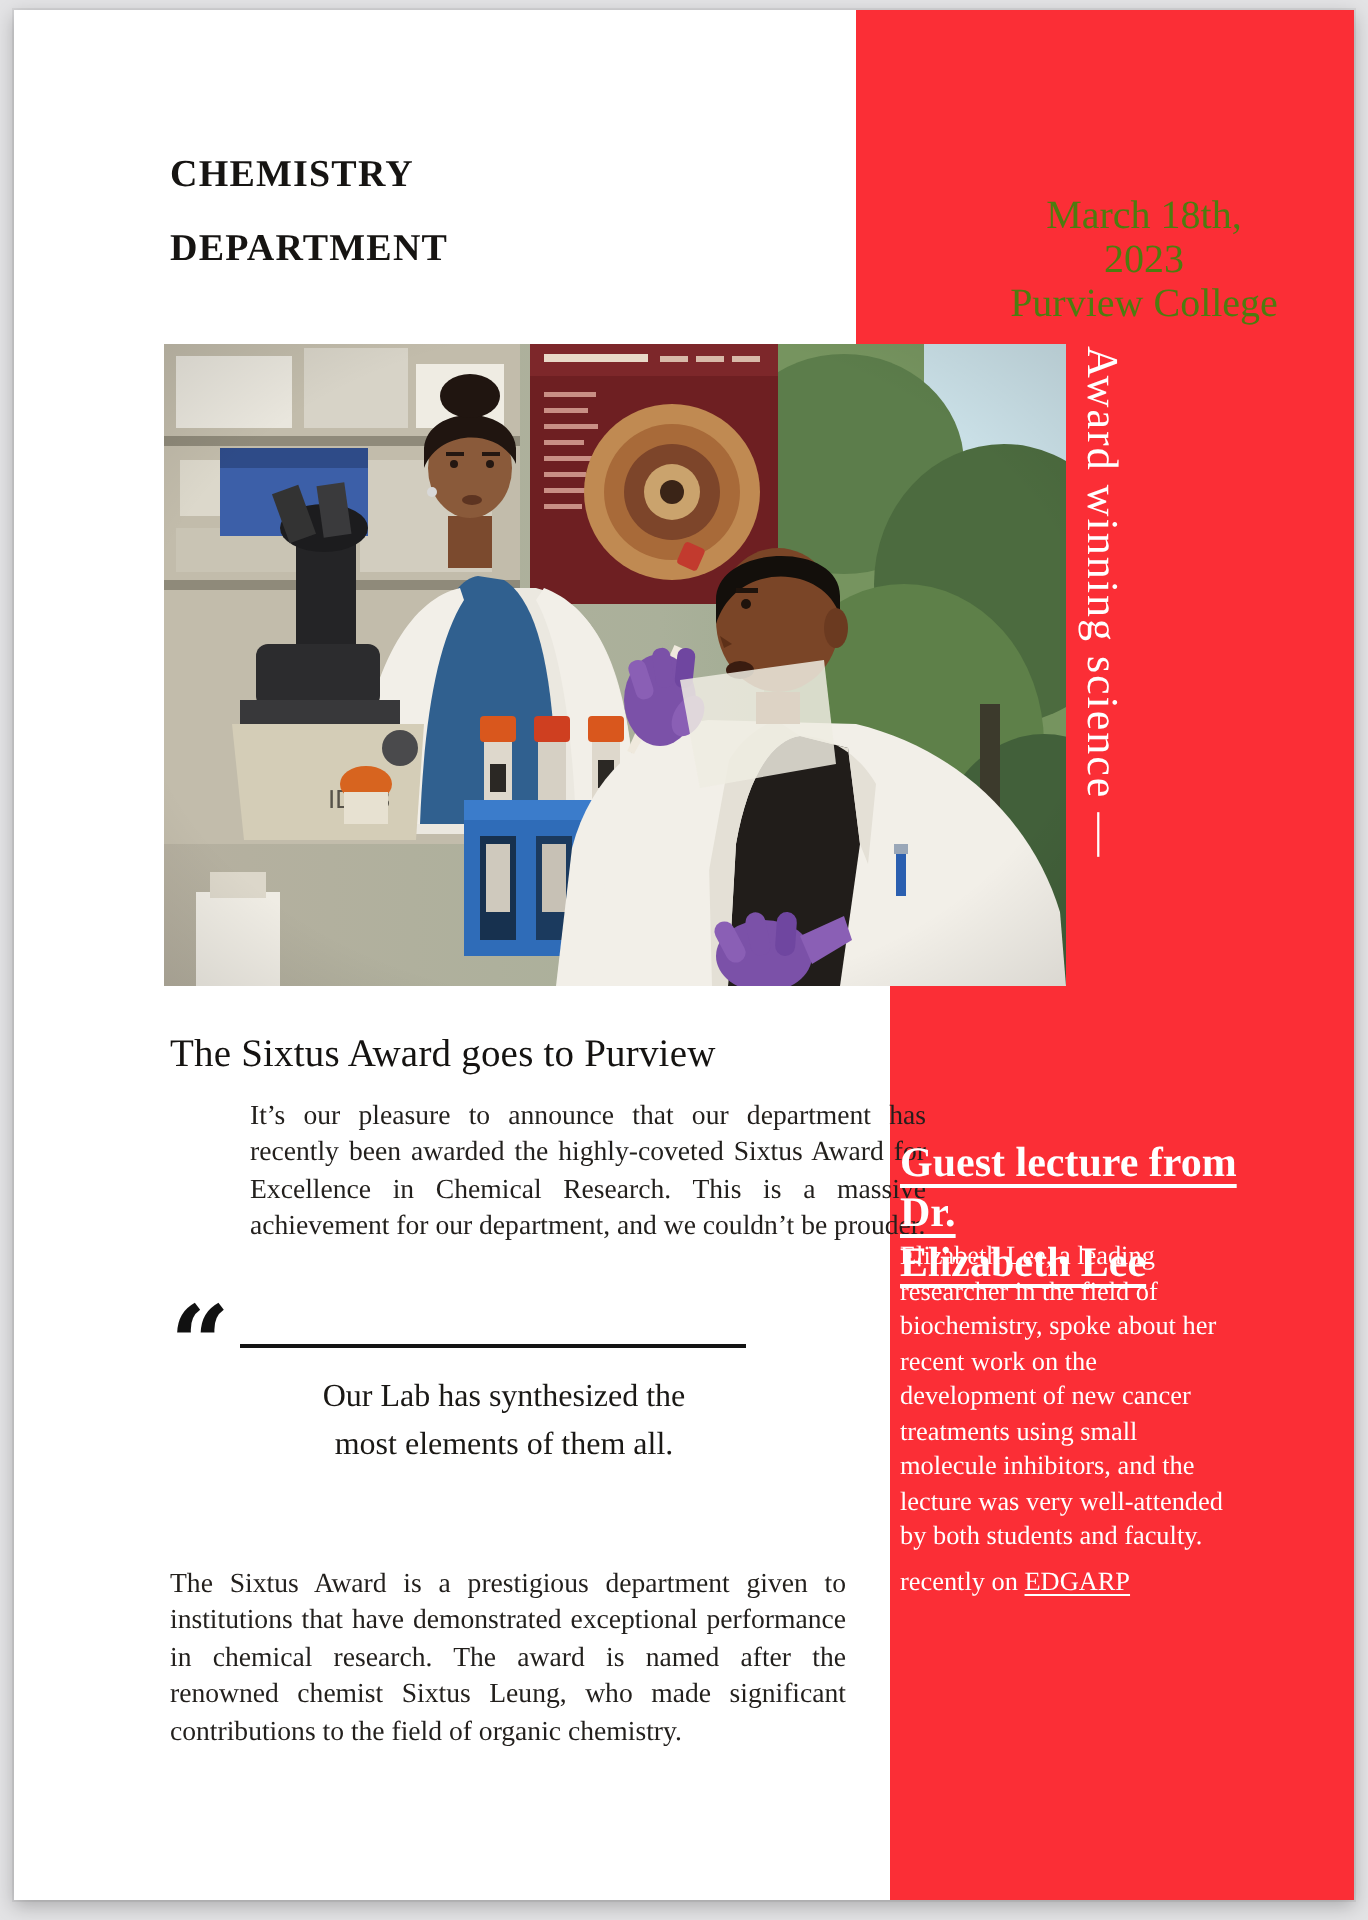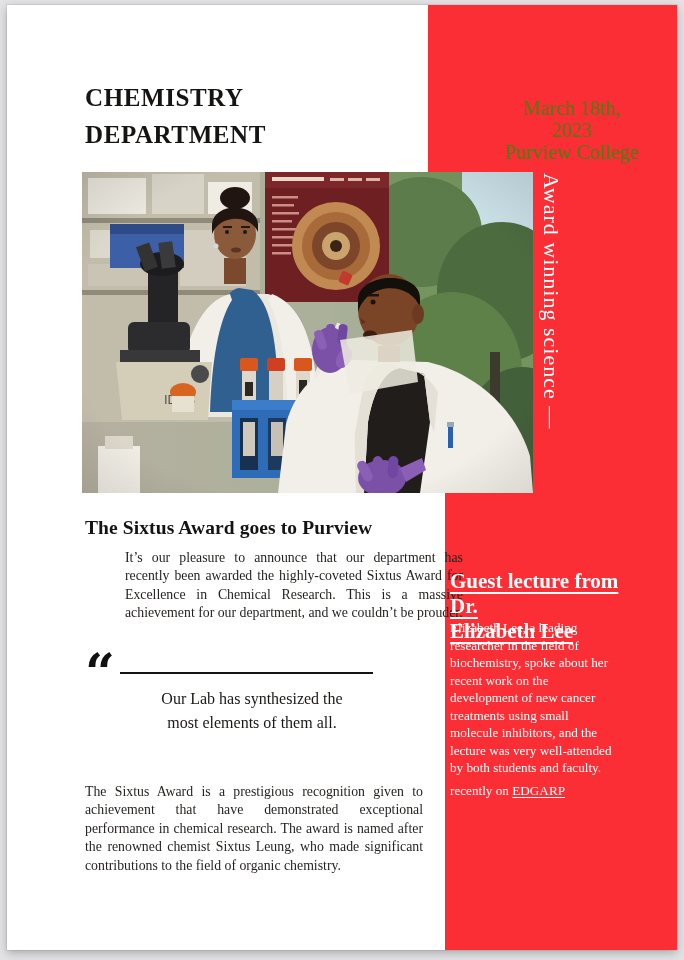--- a/index.html
+++ b/index.html
@@ -18,42 +18,42 @@
   .page{
     position:absolute;left:7px;top:5px;width:670px;height:945px;
     background:var(--paper);
     box-shadow:0 3px 9px rgba(0,0,0,.25), 0 0 0 1px rgba(0,0,0,.06);
     overflow:hidden;
   }
   .red-band-top{position:absolute;left:421px;top:0;width:249px;height:167px;background:var(--accent-red);}
   .red-sidebar{position:absolute;left:438px;top:0;width:232px;height:945px;background:var(--accent-red);}
 
   .masthead-title{
-    position:absolute;left:78px;top:74px;
-    font-size:25px;line-height:37px;font-weight:700;color:#161412;
+    position:absolute;left:78px;top:64px;
+    font-size:19px;line-height:37px;font-weight:700;color:#161412;
     letter-spacing:.6px;
   }
   .masthead-meta{
     position:absolute;left:498px;top:92px;width:134px;
     text-align:center;color:#4d7c0f;font-size:20px;line-height:22px;
   }
 
   .photo{position:absolute;left:75px;top:167px;width:451px;height:321px;}
   .photo svg{display:block;width:451px;height:321px;}
 
   .vertical-banner{
     position:absolute;left:529px;top:168px;height:340px;width:30px;
     writing-mode:vertical-rl;text-orientation:mixed;
     color:#fff;font-size:22px;line-height:30px;letter-spacing:1px;
     white-space:nowrap;
   }
 
   .headline{
     position:absolute;left:78px;top:512px;width:345px;
-    font-size:19.5px;font-weight:700;color:#151311;letter-spacing:.1px;
+    font-size:19.5px;font-weight:400;color:#151311;letter-spacing:.1px;
   }
   .para{
     position:absolute;left:78px;width:338px;
     font-size:13.8px;line-height:18.4px;color:#221f1c;
     text-align:justify;
   }
   .para-1{top:544px;margin-left:40px;}
   .para-2{top:778px;}
 
   .quote-mark{
@@ -271,21 +271,21 @@
 
     <p class="para para-1">It’s our pleasure to announce that our department has recently been awarded the highly-coveted Sixtus Award for Excellence in Chemical Research. This is a massive achievement for our department, and we couldn’t be prouder.</p>
 
     <div class="quote-mark">“</div>
     <div class="quote-rule"></div>
     <div class="quote-text">
       <div>Our Lab has synthesized the</div>
       <div>most elements of them all.</div>
     </div>
 
-    <p class="para para-2">The Sixtus Award is a prestigious recognition given to achievement that have demonstrated exceptional performance in chemical research. The award is named after the renowned chemist Sixtus Leung, who made significant contributions to the field of organic chemistry.</p>
+    <p class="para para-2">The Sixtus Award is a prestigious department given to institutions that have demonstrated exceptional performance in chemical research. The award is named after the renowned chemist Sixtus Leung, who made significant contributions to the field of organic chemistry.</p>
 
     <h3 class="sb-heading">Guest lecture from Dr.
 Elizabeth Lee</h3>
     <div class="sb-body">Elizabeth Lee, a leading
 researcher in the field of
 biochemistry, spoke about her
 recent work on the
 development of new cancer
 treatments using small
 molecule inhibitors, and the

